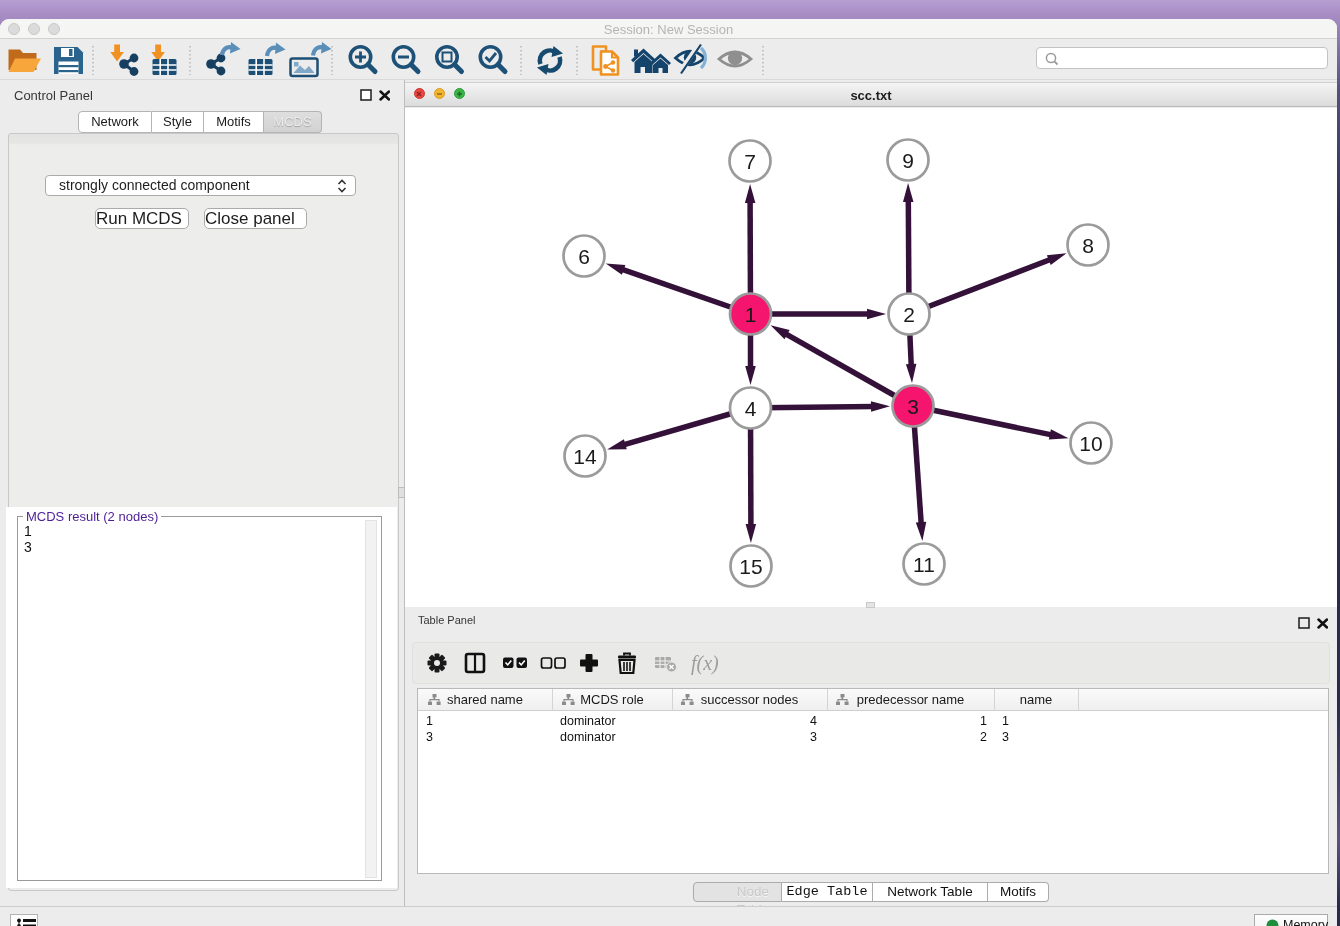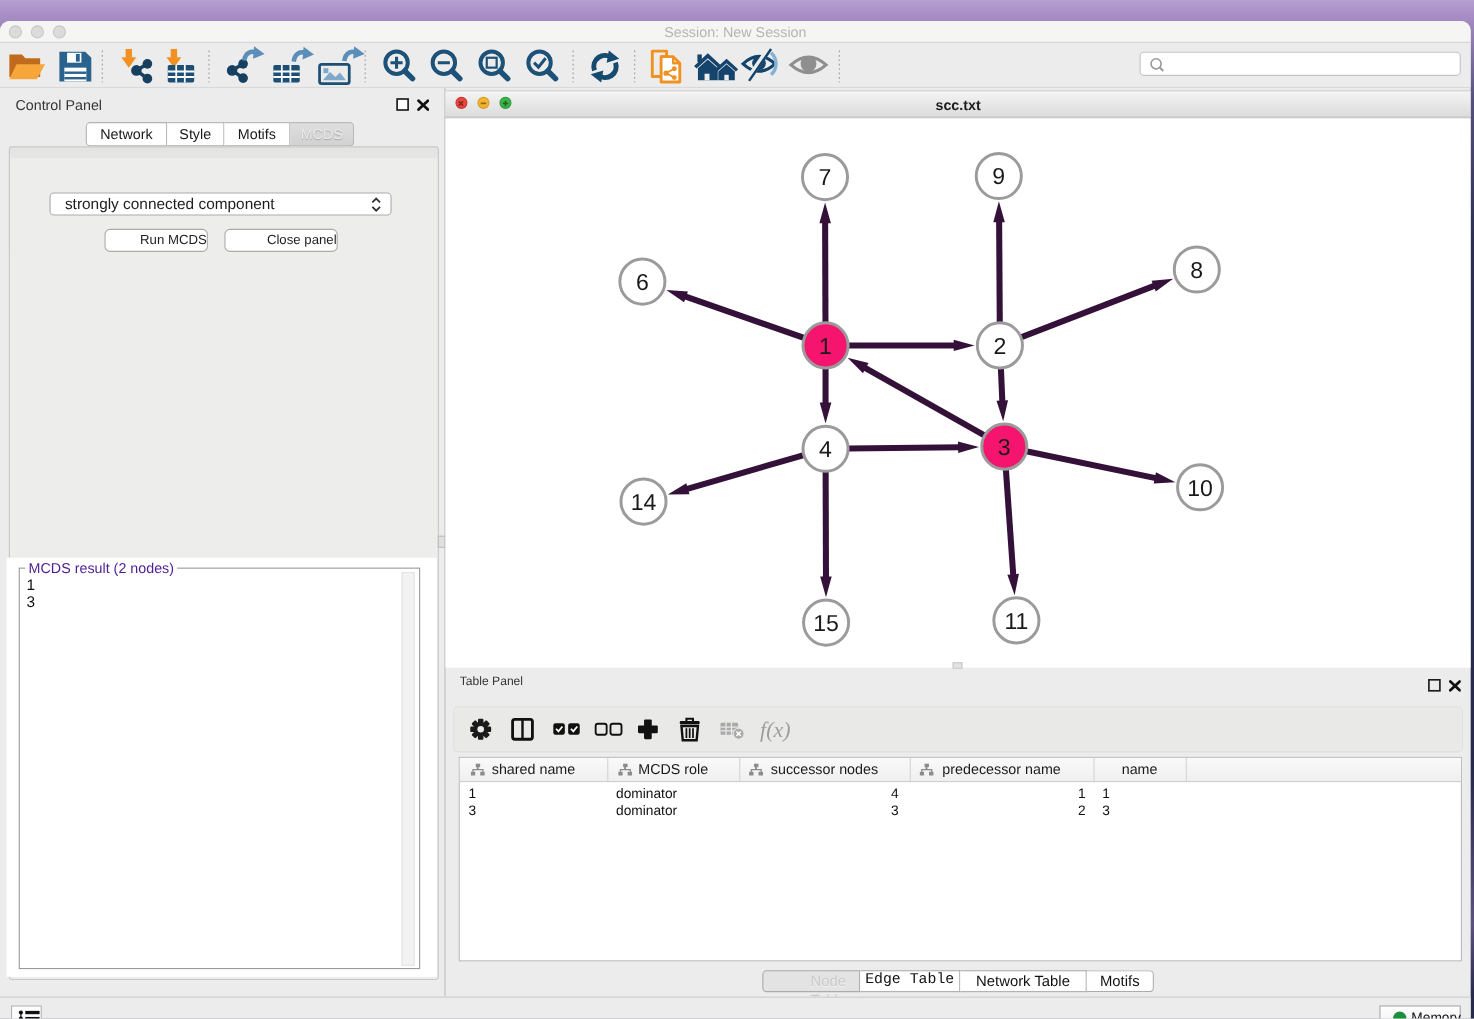--- a/index.html
+++ b/index.html
@@ -10,21 +10,21 @@
 #title{position:absolute;top:3px;left:0;width:100%;text-align:center;font-size:13px;color:#b5b5b5;}
 
 #toolbar{position:absolute;left:0;top:20px;width:100%;height:41px;background:#ececec;border-bottom:1px solid #d9d9d9;}
 #search{position:absolute;left:1036px;top:8px;width:292px;height:22px;background:#fff;border:1px solid #c3c3c3;border-radius:4px;}
 
 #cptitle{position:absolute;left:14px;top:69px;font-size:13px;color:#363636;}
 .tab{position:absolute;top:92px;height:22px;background:#fff;border:1px solid #b4b4b4;font-size:13px;font-weight:500;color:#1a1a1a;text-align:center;line-height:20px;}
 #cpbox{position:absolute;left:8px;top:114px;width:391px;height:758px;background:linear-gradient(180deg,#e3e3e2 0px,#e6e6e5 9px,#ededec 11px);border:1px solid #c8c8c8;border-radius:3px;}
 #optlab{position:absolute;left:0;top:22px;width:100%;text-align:center;font-size:13px;color:#222;}
 #dropdown{position:absolute;left:36px;top:41px;width:311px;height:21px;background:#fff;border:1px solid #ababab;border-radius:4px;font-size:14px;color:#1d1d1d;line-height:19px;padding-left:13px;}
-.btn{position:absolute;top:74px;height:21px;background:#fff;border:1px solid #ababab;border-radius:5px;font-size:12px;color:#1d1d1d;text-align:right;line-height:19px;}
+.btn{position:absolute;top:74px;height:21px;background:#fff;border:1px solid #ababab;border-radius:5px;font-size:17px;color:#1d1d1d;text-align:left;line-height:19px;}
 #mcdswhite{position:absolute;left:-3px;top:373px;width:391px;height:381px;background:#fff;}
 #fieldset{position:absolute;left:11px;top:9px;width:365px;height:365px;border:1px solid #9a9a9a;}
 #legend{position:absolute;left:5px;top:-8px;background:#fff;padding:0 3px;font-size:13px;color:#4c1d95;}
 #fsscroll{position:absolute;right:4px;top:3px;width:12px;height:358px;background:#f2f2f2;border:1px solid #e3e3e3;}
 
 #vsplit{position:absolute;left:404px;top:61px;width:1px;height:826px;background:#bdbdbd;}
 #vhandle{position:absolute;left:398px;top:468px;width:7px;height:11px;background:#e0e0e0;border:1px solid #bdbdbd;}
 
 #netwin{position:absolute;left:405px;top:63px;width:932px;height:525px;}
 #nettitle{position:absolute;left:0;top:0;width:100%;height:25px;background:linear-gradient(180deg,#f4f4f4,#dcdcdc);border-bottom:1px solid #b9b9b9;border-top:1px solid #cfcfcf;}

